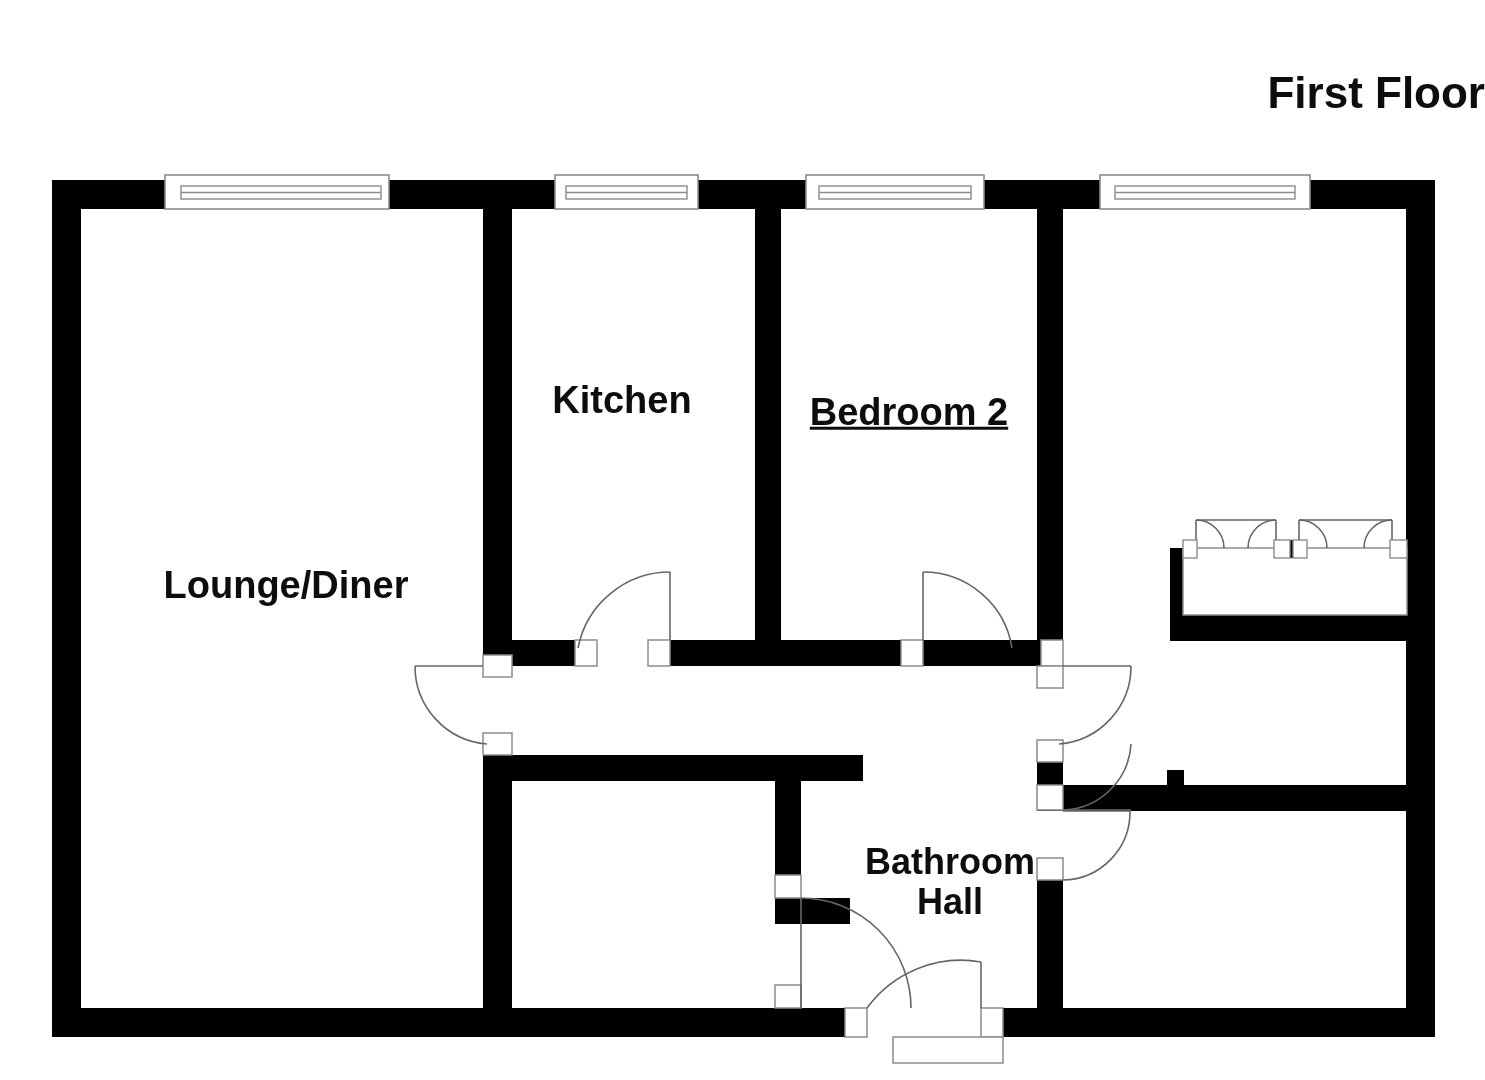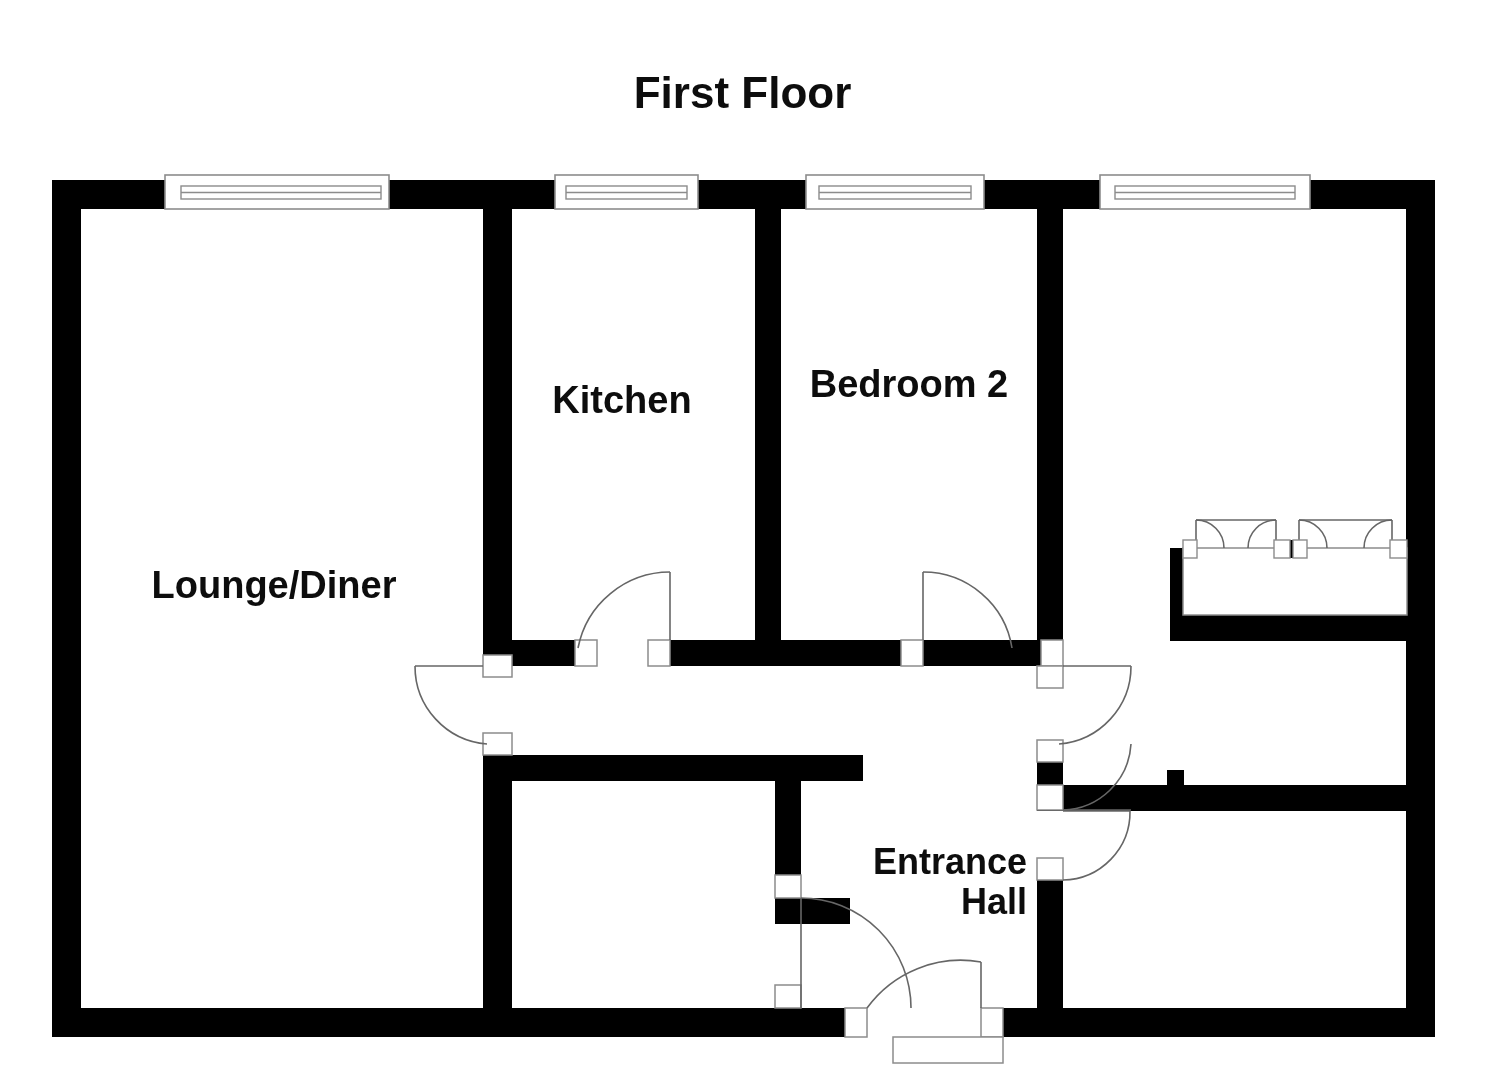--- a/index.html
+++ b/index.html
@@ -18,41 +18,41 @@
     position: relative;
     width: 1485px;
     height: 1080px;
     background: #ffffff;
   }
   .plan-title {
     position: absolute;
     top: 68px;
     left: 0;
     width: 1485px;
-    text-align: center;
+    text-align: right;
     font-size: 44px;
     font-weight: bold;
     color: #0d0d0d;
     letter-spacing: 0px;
     font-family: "Liberation Sans", sans-serif;
   }
   svg.floorplan {
     position: absolute;
     top: 0;
     left: 0;
     width: 1485px;
     height: 1080px;
     display: block;
   }
   .room-label {
     position: absolute;
     font-family: "Liberation Sans", sans-serif;
     font-weight: bold;
     color: #0d0d0d;
-    text-align: right;
+    text-align: center;
     line-height: 1.12;
     white-space: pre-line;
     transform: translate(-50%, -50%);
     pointer-events: none;
   }
 </style>
 </head>
 <body>
 
 <div id="plan-root">
@@ -237,25 +237,25 @@
       <line x1="1299" y1="520" x2="1392" y2="520"></line>
 
       <rect x="1183" y="540" width="14" height="18" fill="#ffffff" stroke="#8c8c8c" stroke-width="1.4"></rect>
       <rect x="1274" y="540" width="16" height="18" fill="#ffffff" stroke="#8c8c8c" stroke-width="1.4"></rect>
       <rect x="1293" y="540" width="14" height="18" fill="#ffffff" stroke="#8c8c8c" stroke-width="1.4"></rect>
       <rect x="1390" y="540" width="17" height="18" fill="#ffffff" stroke="#8c8c8c" stroke-width="1.4"></rect>
     </g>
 
   </svg>
 
-  <div class="room-label" style="left:274px; top:585px; font-size:38px;">Lounge/Diner</div>
+  <div class="room-label" style="left:286px; top:585px; font-size:38px;">Lounge/Diner</div>
 
   <div class="room-label" style="left:622px; top:400px; font-size:38px;">Kitchen</div>
 
-  <div class="room-label" style="left:909px; top:384px; font-size:38px;">Bedroom 2</div>
-
-
-
-  <div class="room-label" style="left:950px; top:882px; font-size:36px;">Entrance
+  <div class="room-label" style="left:909px; top:412px; font-size:38px;text-decoration:underline;">Bedroom 2</div>
+
+
+
+  <div class="room-label" style="left:950px; top:882px; font-size:36px;">Bathroom
 Hall</div>
 
 
 </div>
 
 </body></html>

